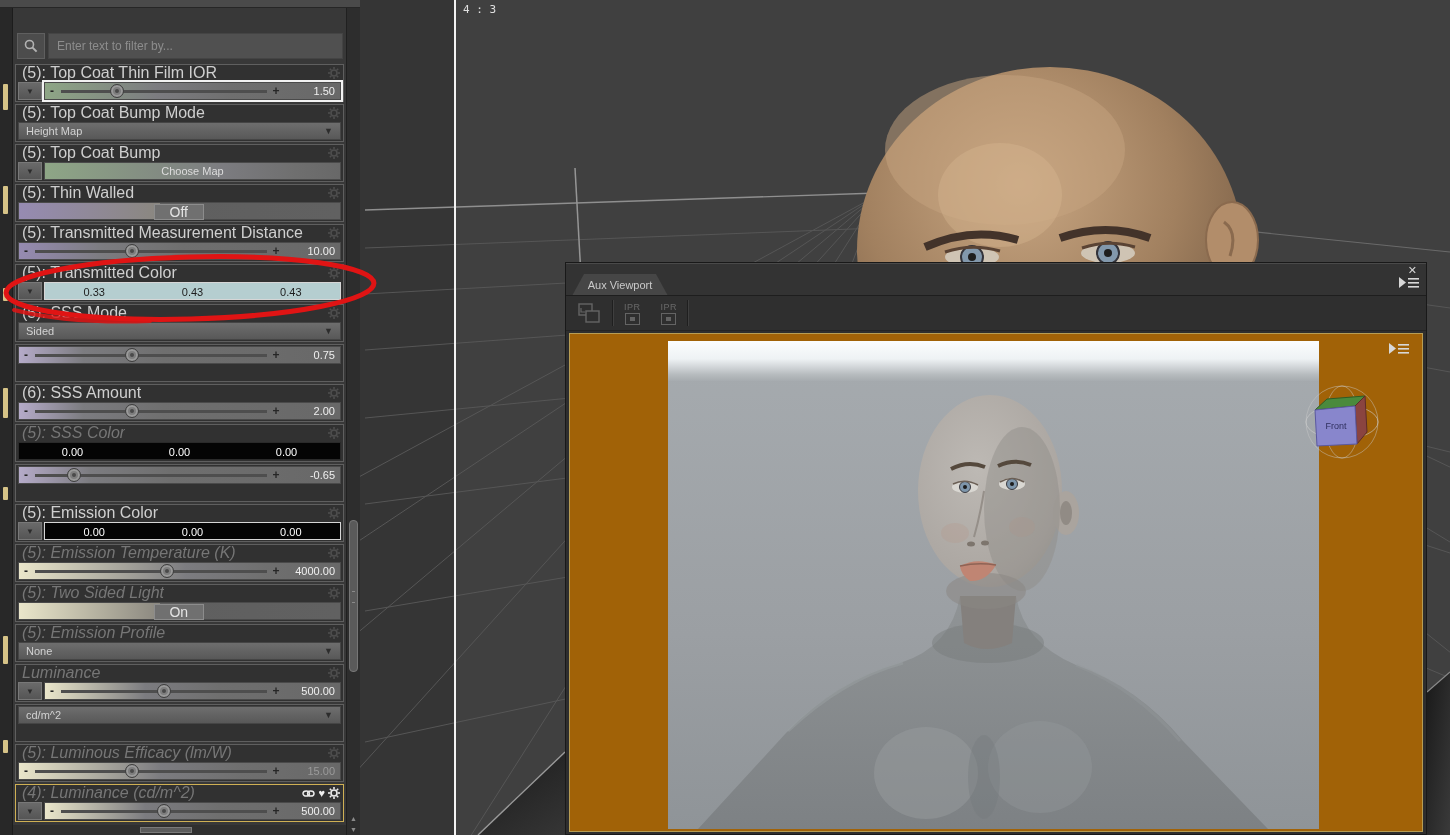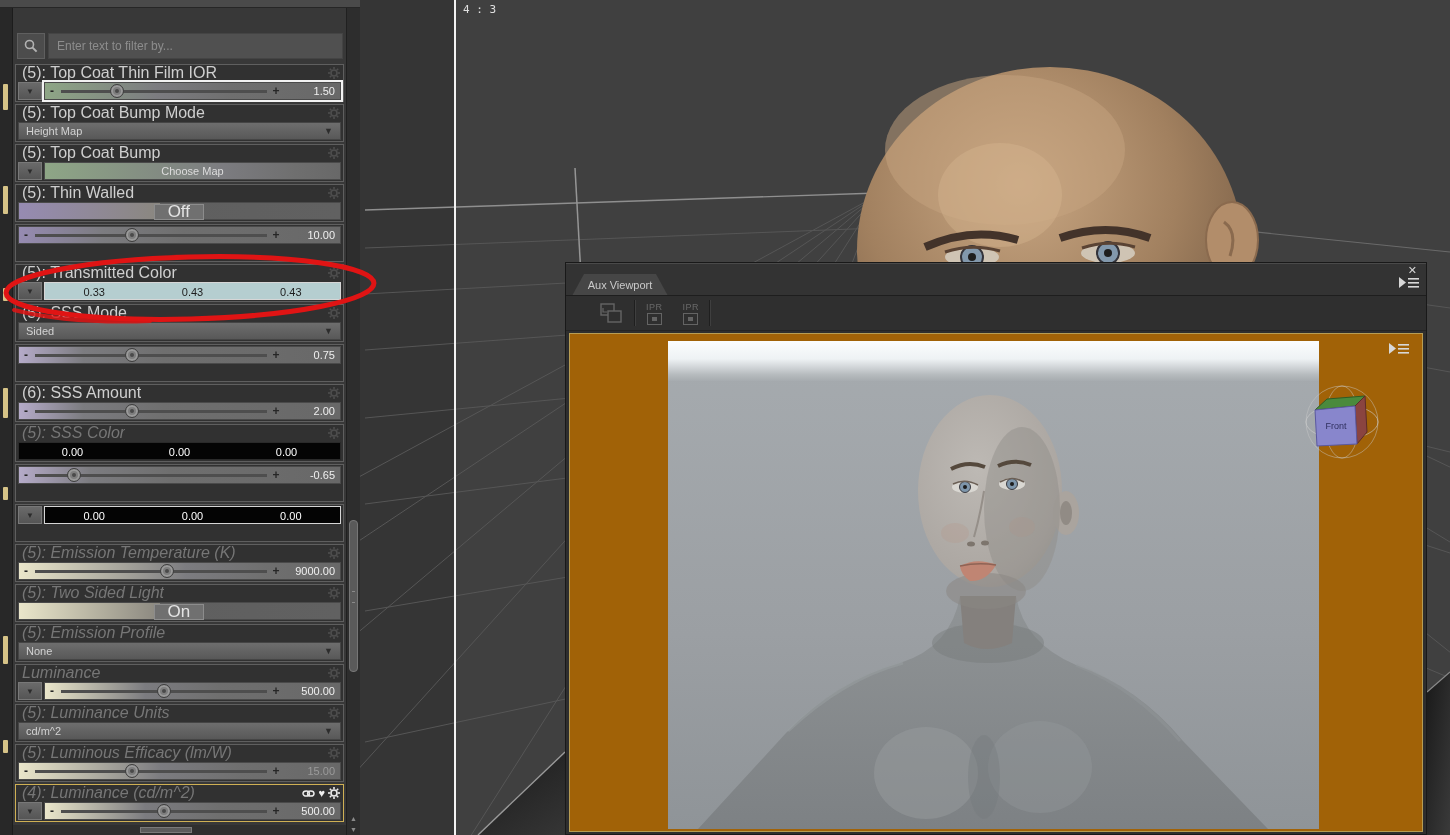--- a/index.html
+++ b/index.html
@@ -45,21 +45,21 @@
   .val.dim{color:#9a9a9a;}
   .dropbar{flex:1;height:18px;background:linear-gradient(#6e6e6e,#585858);border:1px solid #454545;
         display:flex;align-items:center;justify-content:space-between;padding:0 7px;
         box-sizing:border-box;}
   .dropbar .dtext{font-size:11px;color:#d2d2d2;}
   .dropbar .darr{color:#2c2c2c;font-size:9px;}
   .mapbar{flex:1;height:18px;display:flex;align-items:center;justify-content:center;
         border:1px solid #4a4a4a;box-sizing:border-box;font-size:11px;color:#dcdcdc;}
   .togglebar{flex:1;height:18px;position:relative;border:1px solid #4a4a4a;box-sizing:border-box;}
   .tbtn{position:absolute;left:42%;top:1px;width:48px;height:14px;background:#707070;
-        border:1px solid #8c8c8c;color:#e4e4e4;font-size:17px;display:flex;align-items:center;
+        border:1px solid #8c8c8c;color:#e4e4e4;font-size:14px;display:flex;align-items:center;
         justify-content:center;}
   .colorbar{flex:1;height:18px;display:flex;box-sizing:border-box;}
   .colorbar span{flex:1;text-align:center;font-size:11px;line-height:18px;}
   
   .vscroll{position:absolute;left:346px;top:8px;width:13px;height:827px;background:#2d2d2d;
         border-left:1px solid #202020;z-index:6;}
   .vhandle{position:absolute;left:2px;top:512px;width:9px;height:152px;background:#5a5a5a;
         border:1px solid #767676;border-radius:4px;box-sizing:border-box;}
   .vhandle::after{content:"";position:absolute;left:2px;top:70px;width:3px;height:10px;
         border-top:1px solid #8a8a8a;border-bottom:1px solid #8a8a8a;}
@@ -79,21 +79,21 @@
   .aux{position:absolute;left:205px;top:262px;width:862px;height:573px;background:#2e2e2e;
         border:1px solid #191919;box-sizing:border-box;z-index:10;}
   .auxtitle{position:absolute;left:0;top:0;right:0;height:32px;background:#333;border-top:1px solid #4a4a4a;}
   .auxtab{position:absolute;left:6px;top:10px;width:96px;height:22px;background:#464646;
         clip-path:polygon(12px 0,calc(100% - 12px) 0,100% 100%,0 100%);
         display:flex;align-items:center;justify-content:center;font-size:11px;color:#cacaca;}
   .auxclose{position:absolute;right:9px;top:0px;font-size:11px;color:#d6d6d6;cursor:default;}
   .menuico{position:absolute;width:20px;height:15px;}
   .auxtools{position:absolute;left:0;top:32px;right:0;height:36px;background:#2f2f2f;
         border-top:1px solid #1e1e1e;border-bottom:1px solid #242424;display:flex;align-items:center;
-        padding-left:22px;box-sizing:border-box;}
+        padding-left:0;box-sizing:border-box;}
   .tgroup{display:flex;align-items:center;gap:6px;opacity:.33;padding:0 10px;height:28px;}
   .tsep{width:1px;height:26px;background:#1f1f1f;border-right:1px solid #3f3f3f;}
   .iprcol{display:flex;flex-direction:column;align-items:center;gap:1px;}
   .iprtxt{font-size:9px;color:#d8d8d8;letter-spacing:.5px;}
   .iprbox{width:13px;height:10px;border:1px solid #cfcfcf;display:flex;align-items:center;justify-content:center;}
   .iprbox i{width:5px;height:4px;background:#cfcfcf;display:block;}
   .auxcontent{position:absolute;left:3px;right:3px;top:70px;bottom:2px;background:#a16207;
         border:1px solid #b79d54;box-sizing:border-box;overflow:hidden;}
   .rimg{position:absolute;left:98px;top:7px;width:651px;height:488px;overflow:hidden;background:#9b9fa3;}
   .cube{position:absolute;left:733px;top:48px;width:78px;height:78px;}
@@ -418,20 +418,38 @@
               </svg>
             </span>
           </div>
           <div class="gctrl">
       <div class="togglebar" style="background:linear-gradient(90deg, #968bb2 0%, #8a877f 44%, #5f5f5f 44%, #616161 100%);">
         <div class="tbtn">Off</div>
       </div>
           </div>
         </div>
         <div class="grp">
+          <div class="ghead">
+      <span class="glabel">(5): Transmitted Measurement Distance</span>
+      <span class="gicons">
+              <svg width="12" height="12" viewBox="0 0 12 12">
+    <circle cx="6" cy="6" r="3" fill="none" stroke="#4e4e4e" stroke-width="1.6"></circle>
+    <g stroke="#4e4e4e" stroke-width="1.6">
+      <line x1="6" y1="0" x2="6" y2="2.2"></line>
+                  <line x1="6" y1="9.8" x2="6" y2="12"></line>
+      <line x1="0" y1="6" x2="2.2" y2="6"></line>
+                  <line x1="9.8" y1="6" x2="12" y2="6"></line>
+      <line x1="1.8" y1="1.8" x2="3.3" y2="3.3"></line>
+                  <line x1="8.7" y1="8.7" x2="10.2" y2="10.2"></line>
+      <line x1="10.2" y1="1.8" x2="8.7" y2="3.3"></line>
+                  <line x1="3.3" y1="8.7" x2="1.8" y2="10.2"></line>
+    </g>
+              </svg>
+            </span>
+          </div>
           <div class="gctrl">
       <div class="bar" style="background:linear-gradient(90deg, #968bb2 0%, #7c7c80 26%, #6f6f6f 51%, #686868 100%);">
         <span class="mm">-</span>
         <div class="track">
           <div class="knob" style="left:calc(42% - 7px)"></div>
         </div>
         <span class="mm">+</span>
         <span class="val">10.00</span>
       </div>
           </div>
@@ -565,20 +583,38 @@
         <span class="mm">-</span>
         <div class="track">
           <div class="knob" style="left:calc(17% - 7px)"></div>
         </div>
         <span class="mm">+</span>
         <span class="val">-0.65</span>
       </div>
           </div>
         </div>
         <div class="grp">
+          <div class="ghead">
+      <span class="glabel">(5): Emission Color</span>
+      <span class="gicons">
+              <svg width="12" height="12" viewBox="0 0 12 12">
+    <circle cx="6" cy="6" r="3" fill="none" stroke="#4e4e4e" stroke-width="1.6"></circle>
+    <g stroke="#4e4e4e" stroke-width="1.6">
+      <line x1="6" y1="0" x2="6" y2="2.2"></line>
+                  <line x1="6" y1="9.8" x2="6" y2="12"></line>
+      <line x1="0" y1="6" x2="2.2" y2="6"></line>
+                  <line x1="9.8" y1="6" x2="12" y2="6"></line>
+      <line x1="1.8" y1="1.8" x2="3.3" y2="3.3"></line>
+                  <line x1="8.7" y1="8.7" x2="10.2" y2="10.2"></line>
+      <line x1="10.2" y1="1.8" x2="8.7" y2="3.3"></line>
+                  <line x1="3.3" y1="8.7" x2="1.8" y2="10.2"></line>
+    </g>
+              </svg>
+            </span>
+          </div>
           <div class="gctrl">
             <div class="ddbtn">▼</div>
       <div class="colorbar" style="background:#040404;color:#ffffff;border:1px solid #d6d6d6;">
               <span>0.00</span>
               <span>0.00</span>
               <span>0.00</span>
             </div>
           </div>
         </div>
         <div class="grp">
@@ -600,21 +636,21 @@
               </svg>
             </span>
           </div>
           <div class="gctrl">
       <div class="bar" style="background:linear-gradient(90deg, #eae6ca 0%, #7c7c80 52%, #6f6f6f 77%, #686868 100%);">
         <span class="mm">-</span>
         <div class="track">
           <div class="knob" style="left:calc(57% - 7px)"></div>
         </div>
         <span class="mm">+</span>
-        <span class="val">9000.00</span>
+        <span class="val">4000.00</span>
       </div>
           </div>
         </div>
         <div class="grp">
           <div class="ghead">
       <span class="glabel dim">(5): Two Sided Light</span>
       <span class="gicons">
               <svg width="12" height="12" viewBox="0 0 12 12">
     <circle cx="6" cy="6" r="3" fill="none" stroke="#4e4e4e" stroke-width="1.6"></circle>
     <g stroke="#4e4e4e" stroke-width="1.6">
@@ -687,38 +723,20 @@
         <span class="mm">-</span>
         <div class="track">
           <div class="knob" style="left:calc(50% - 7px)"></div>
         </div>
         <span class="mm">+</span>
         <span class="val">500.00</span>
       </div>
           </div>
         </div>
         <div class="grp">
-          <div class="ghead">
-      <span class="glabel dim">(5): Luminance Units</span>
-      <span class="gicons">
-              <svg width="12" height="12" viewBox="0 0 12 12">
-    <circle cx="6" cy="6" r="3" fill="none" stroke="#4e4e4e" stroke-width="1.6"></circle>
-    <g stroke="#4e4e4e" stroke-width="1.6">
-      <line x1="6" y1="0" x2="6" y2="2.2"></line>
-                  <line x1="6" y1="9.8" x2="6" y2="12"></line>
-      <line x1="0" y1="6" x2="2.2" y2="6"></line>
-                  <line x1="9.8" y1="6" x2="12" y2="6"></line>
-      <line x1="1.8" y1="1.8" x2="3.3" y2="3.3"></line>
-                  <line x1="8.7" y1="8.7" x2="10.2" y2="10.2"></line>
-      <line x1="10.2" y1="1.8" x2="8.7" y2="3.3"></line>
-                  <line x1="3.3" y1="8.7" x2="1.8" y2="10.2"></line>
-    </g>
-              </svg>
-            </span>
-          </div>
           <div class="gctrl">
       <div class="dropbar">
         <span class="dtext">cd/m^2</span>
         <span class="darr">▼</span>
       </div>
           </div>
         </div>
         <div class="grp">
           <div class="ghead">
       <span class="glabel dim">(5): Luminous Efficacy (lm/W)</span>

